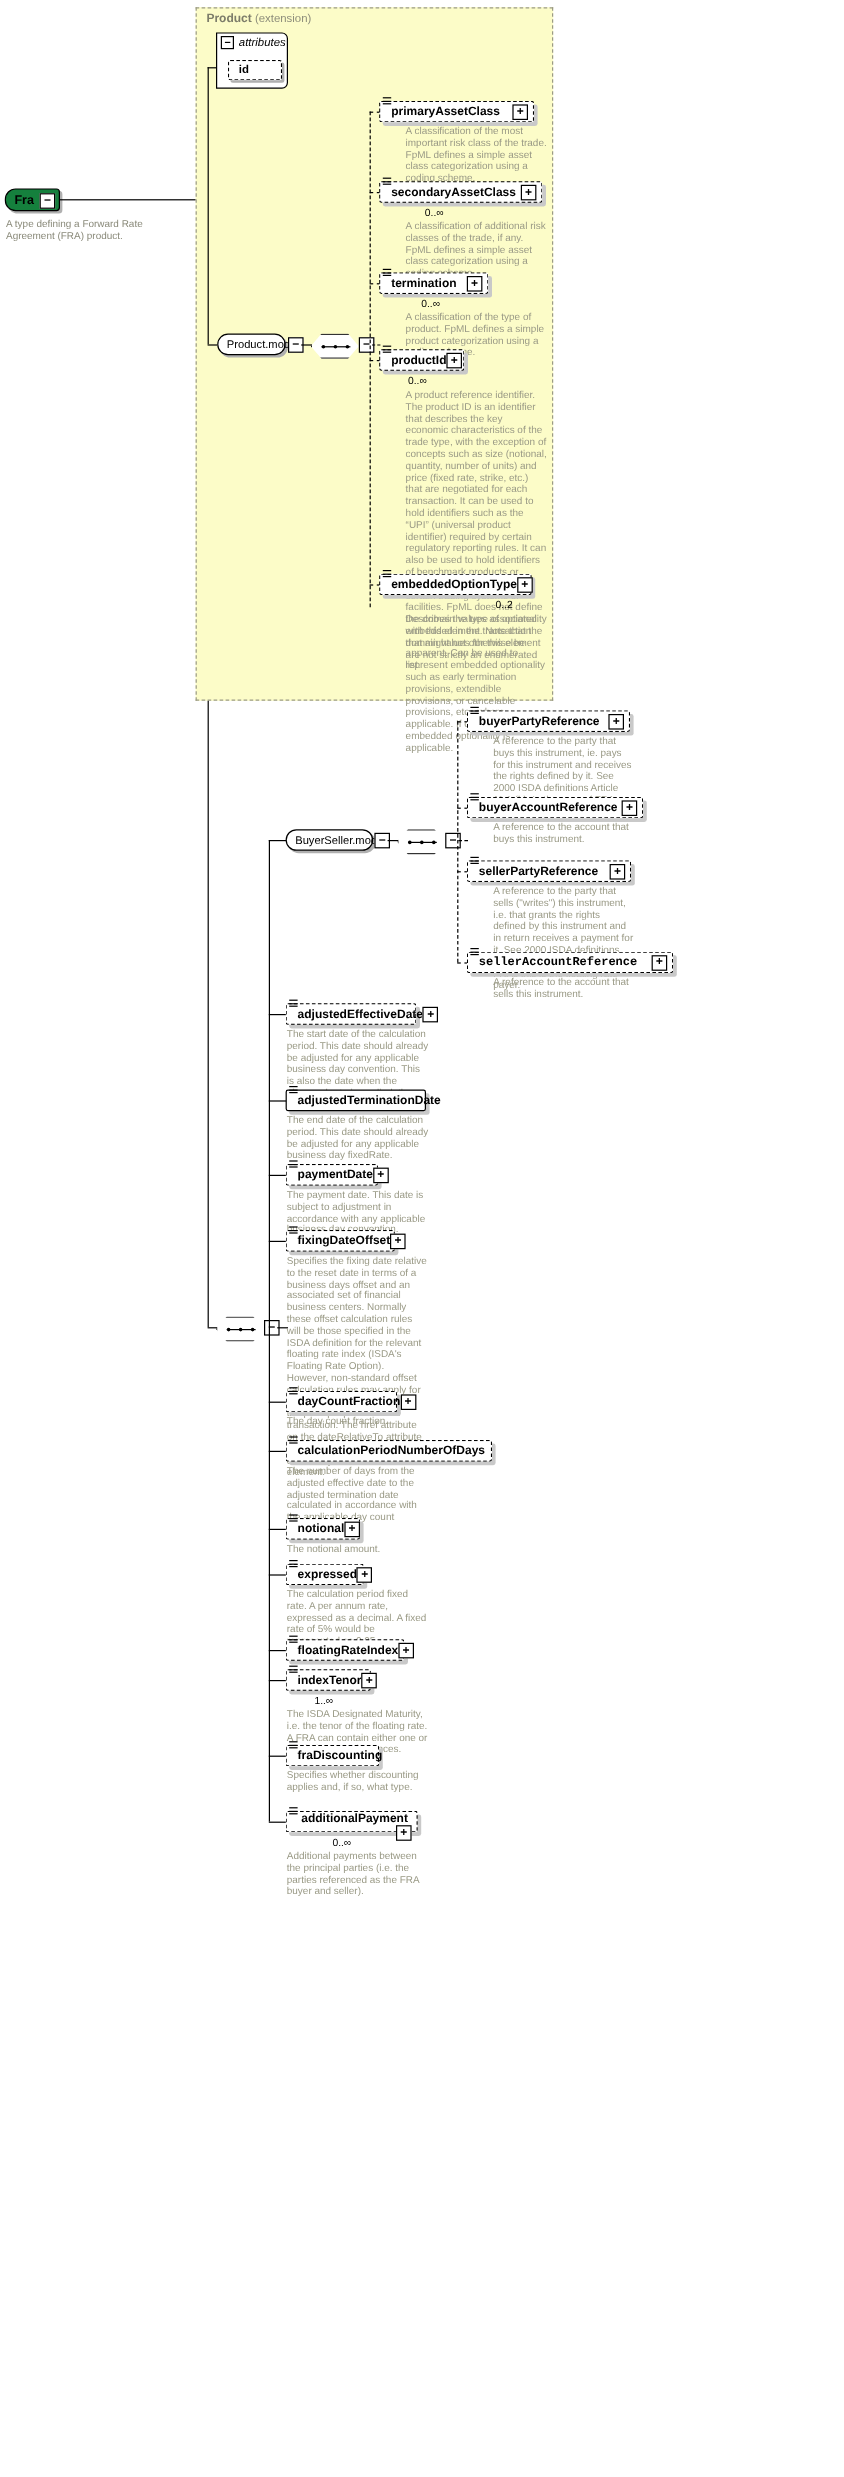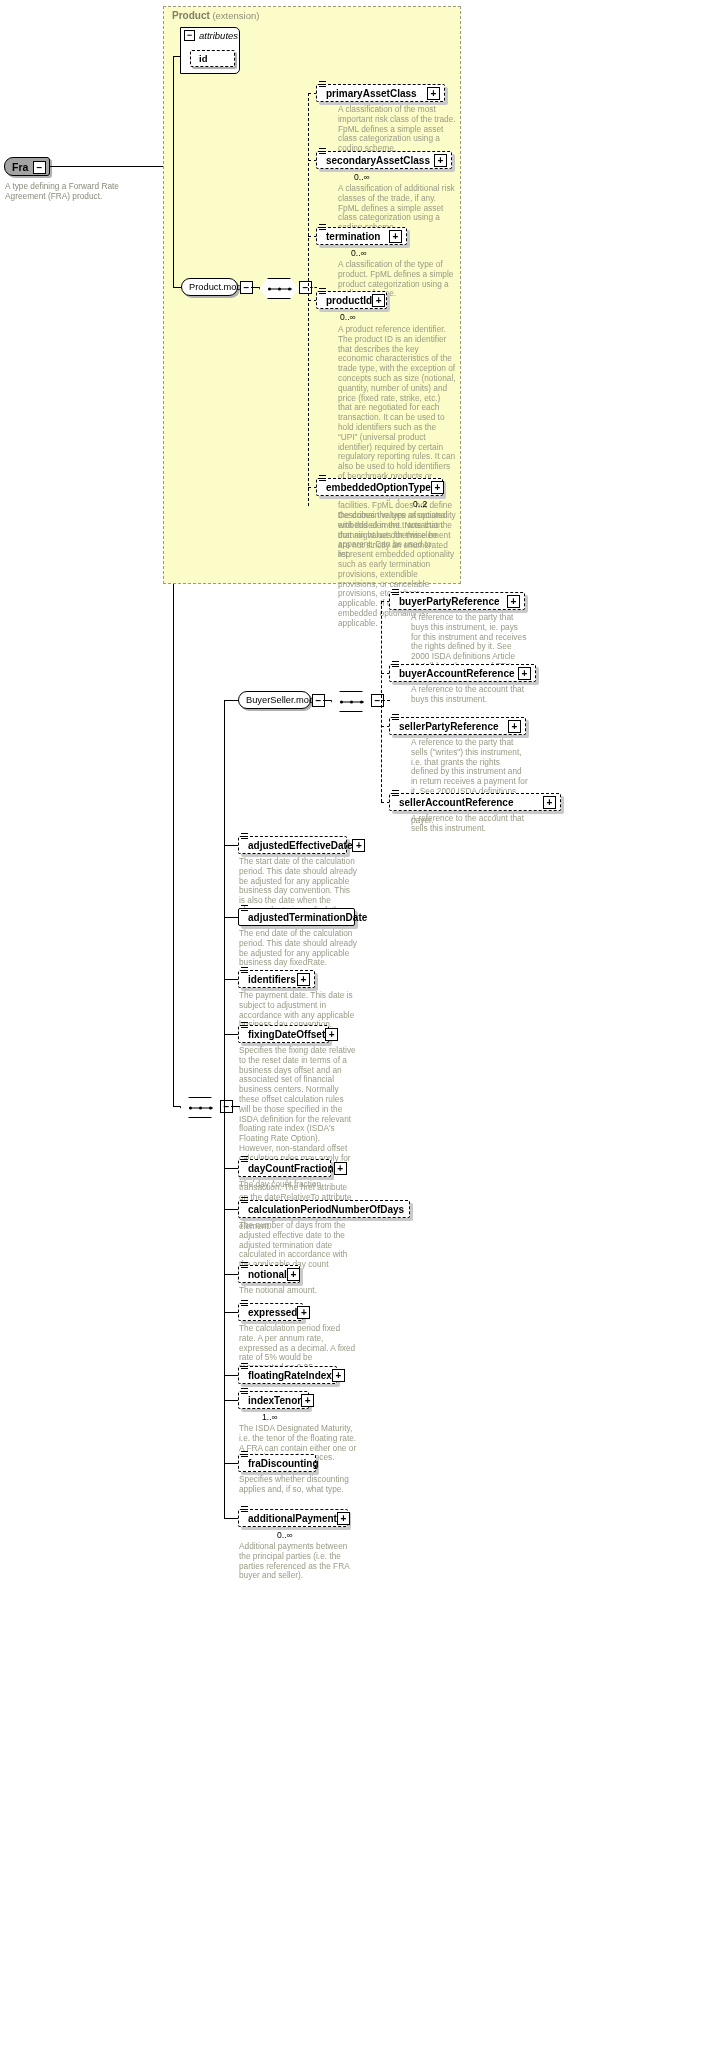--- a/index.html
+++ b/index.html
@@ -7,21 +7,21 @@
     width:703px;height:2064px;position:relative;background:#ffffff;
     font-family:"Liberation Sans", sans-serif;
     -webkit-font-smoothing:none;
   }
   .canvas{position:absolute;left:0;top:0;width:703px;height:2064px;}
 
   
   .rootnode{
     position:absolute;
     border:1.5px solid #000;
-    background:#a3a3a3;
+    background:#15803d;
     border-radius:9px 3px 3px 9px;
     box-shadow:2px 2px 0 #b0b0b0;
     height:19px;
     display:flex;align-items:center;
     padding-left:7px;
     font-size:10.5px;font-weight:bold;color:#000;
     box-sizing:border-box;
   }
   .rootnode .expander{
     position:absolute;right:3px;top:3px;
@@ -289,21 +289,21 @@
 
   <div class="hld" style="left:381px;top:726px;width:9px;"></div>
   <div class="elem" style="left:389px;top:717px;width:137px;">
     <div class="eglyph"></div>
     <span>sellerPartyReference</span>
     <span class="eplus">+</span>
   </div>
   <div class="edoc" style="left:411px;top:738px;width:118px;">A reference to the party that sells ("writes") this instrument, i.e. that grants the rights defined by this instrument and in return receives a payment for it. See 2000 ISDA definitions Article 11.1 (a). In the case of FRAs this is the floating rate payer.</div>
 
   <div class="hld" style="left:381px;top:802px;width:9px;"></div>
-  <div class="elem" style="left:389px;top:793px;width:172px;">
+  <div class="elem" style="left:389px;top:793px;width:172px;font-family:Liberation Mono, monospace;">
     <div class="eglyph"></div>
     <span>sellerAccountReference</span>
     <span class="eplus">+</span>
   </div>
   <div class="edoc" style="left:411px;top:814px;width:118px;">A reference to the account that sells this instrument.</div>
 
   <div class="hl" style="left:224px;top:845px;width:15px;"></div>
   <div class="elem" style="left:238px;top:836px;width:109px;">
     <div class="eglyph"></div>
     <span>adjustedEffectiveDate</span>
@@ -314,21 +314,21 @@
   <div class="hl" style="left:224px;top:917px;width:15px;"></div>
   <div class="elem solid" style="left:238px;top:908px;width:117px;">
     <div class="eglyph"></div>
     <span>adjustedTerminationDate</span>
   </div>
   <div class="edoc" style="left:239px;top:929px;width:118px;">The end date of the calculation period. This date should already be adjusted for any applicable business day fixedRate.</div>
 
   <div class="hl" style="left:224px;top:979px;width:15px;"></div>
   <div class="elem" style="left:238px;top:970px;width:77px;">
     <div class="eglyph"></div>
-    <span>identifiers</span>
+    <span>paymentDate</span>
     <span class="eplus">+</span>
   </div>
   <div class="edoc" style="left:239px;top:991px;width:118px;">The payment date. This date is subject to adjustment in accordance with any applicable business day convention.</div>
 
   <div class="hl" style="left:224px;top:1034px;width:15px;"></div>
   <div class="elem" style="left:238px;top:1025px;width:91px;">
     <div class="eglyph"></div>
     <span>fixingDateOffset</span>
     <span class="eplus">+</span>
   </div>
@@ -382,21 +382,21 @@
   <div class="edoc" style="left:239px;top:1424px;width:118px;">The ISDA Designated Maturity, i.e. the tenor of the floating rate. A FRA can contain either one or two indexTenor instances.</div>
 
   <div class="hl" style="left:224px;top:1463px;width:15px;"></div>
   <div class="elem" style="left:238px;top:1454px;width:78px;">
     <div class="eglyph"></div>
     <span>fraDiscounting</span>
   </div>
   <div class="edoc" style="left:239px;top:1475px;width:118px;">Specifies whether discounting applies and, if so, what type.</div>
 
   <div class="hl" style="left:224px;top:1518px;width:15px;"></div>
-  <div class="elem" style="left:238px;top:1509px;width:110px;">
+  <div class="elem" style="left:238px;top:1509px;width:110px;flex-direction:column;">
     <div class="eglyph"></div>
     <span>additionalPayment</span>
     <span class="eplus">+</span>
   </div>
   <div class="card" style="left:277px;top:1530px;">0..∞</div>
   <div class="edoc" style="left:239px;top:1542px;width:118px;">Additional payments between the principal parties (i.e. the parties referenced as the FRA buyer and seller).</div>
 
 </div>
 
 </body></html>

